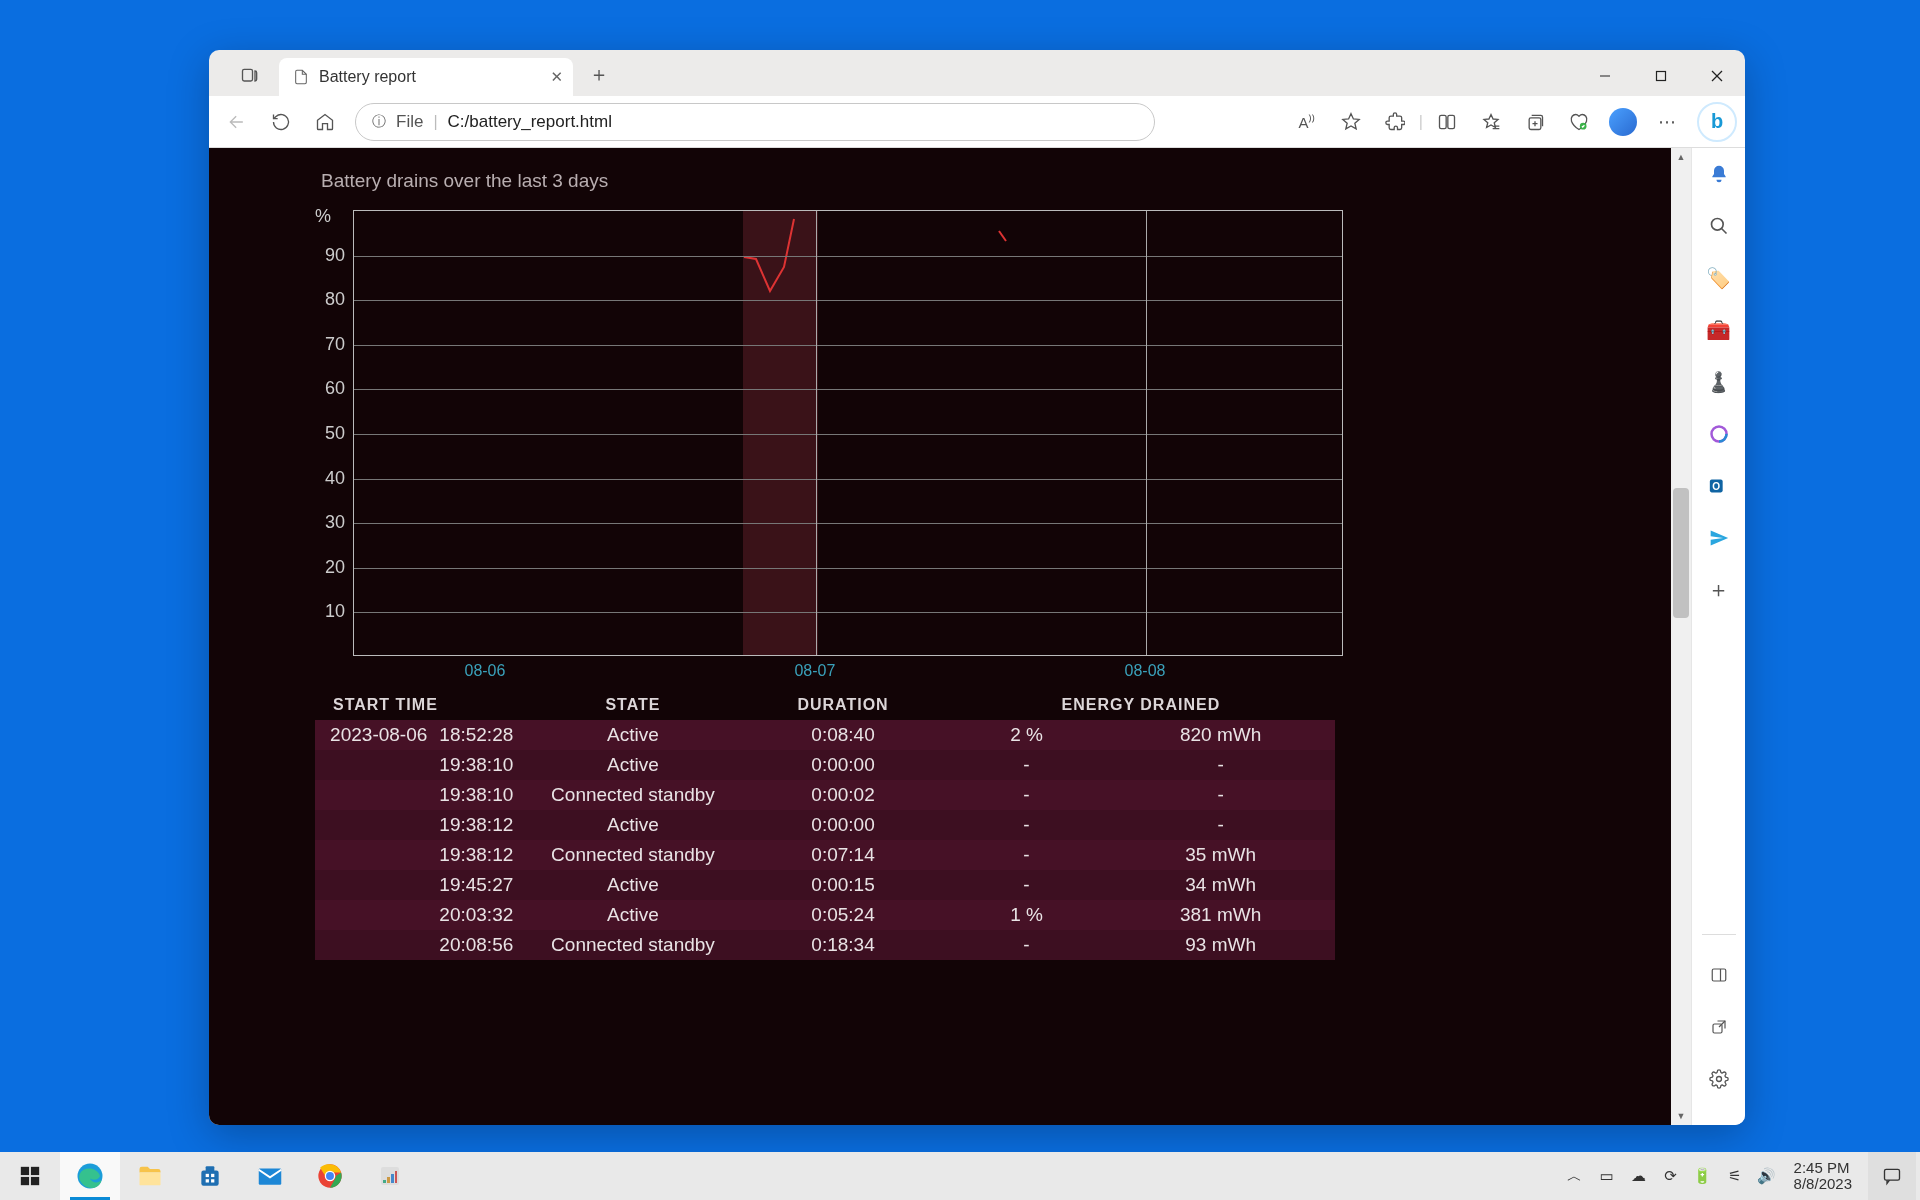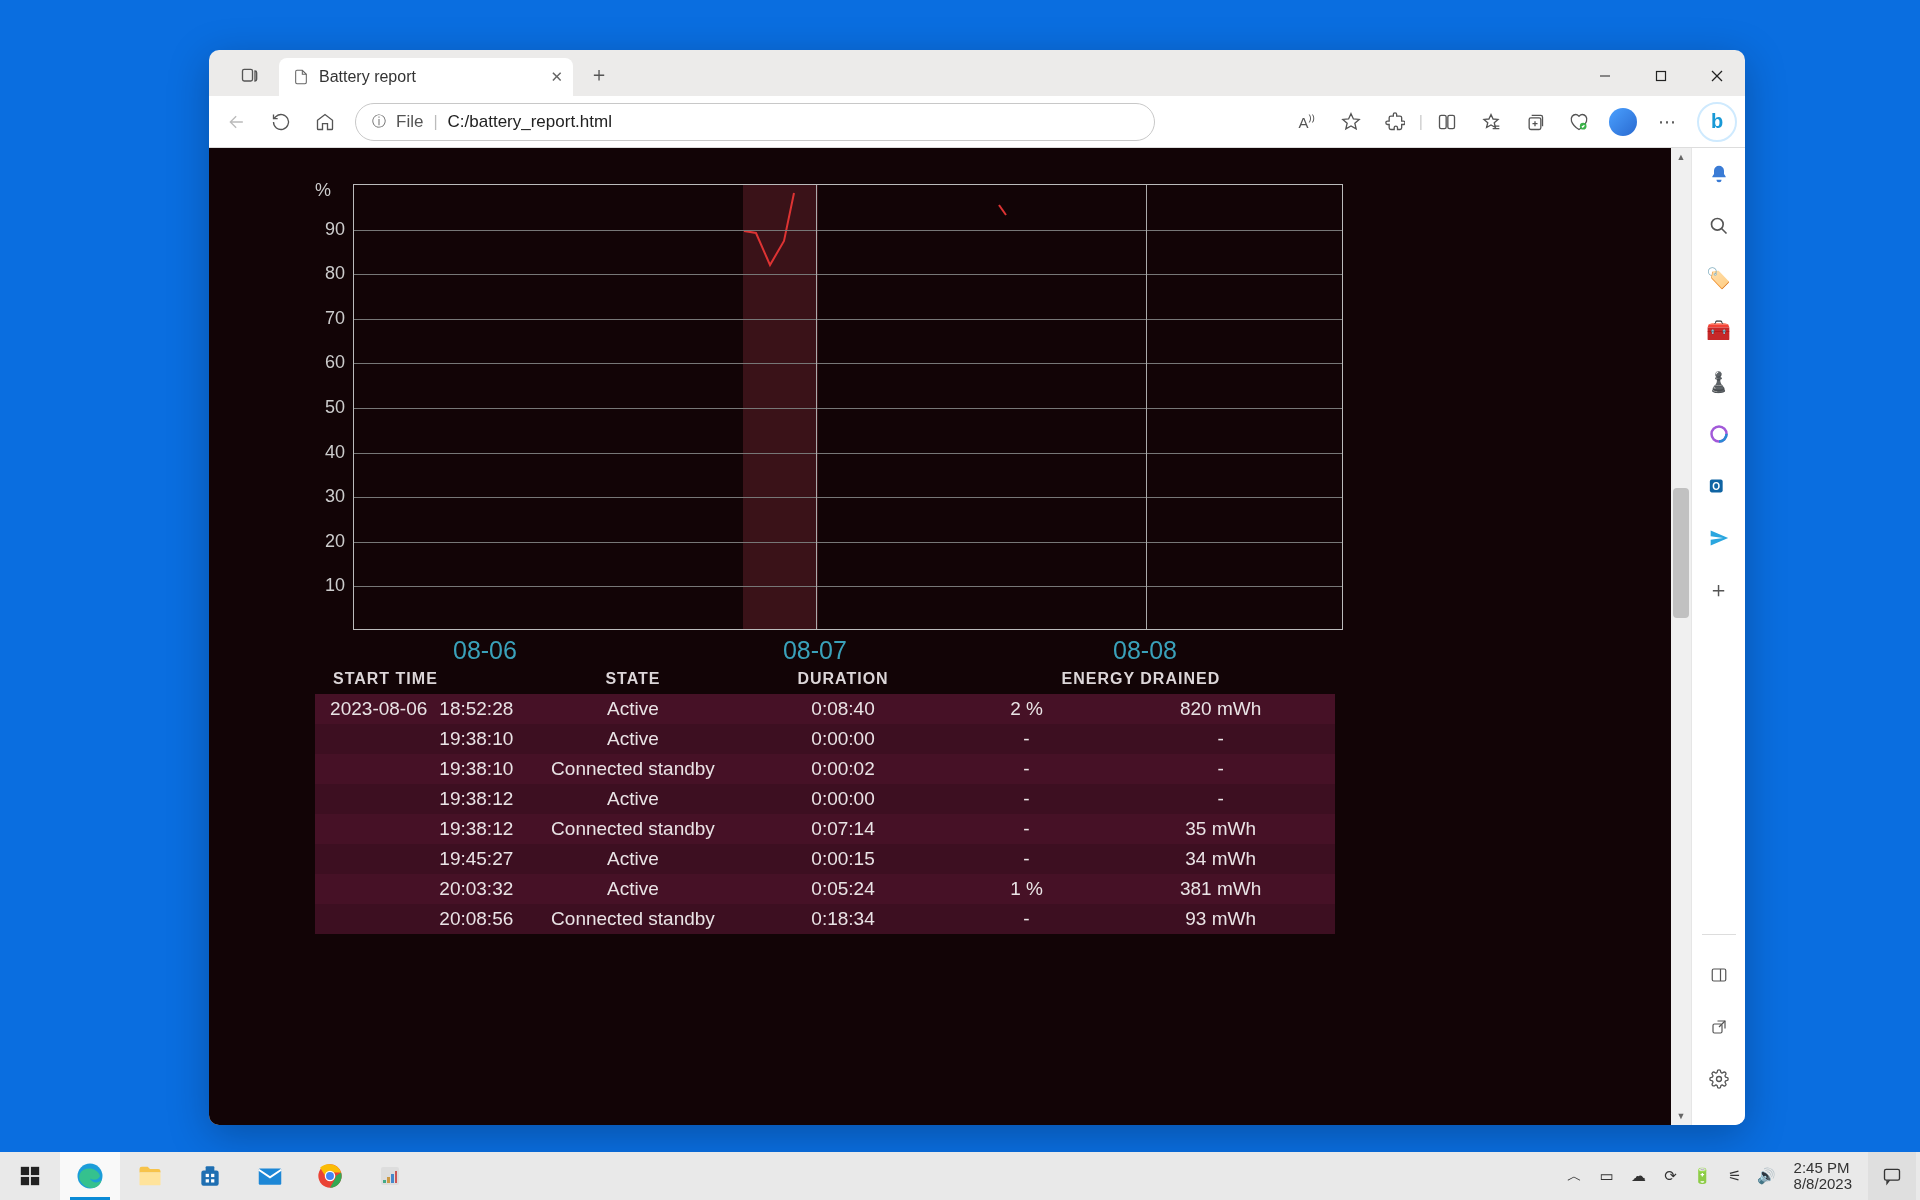--- a/index.html
+++ b/index.html
@@ -116,21 +116,21 @@
 .chart-ylabels div { position: absolute; right: 0; width: 30px; text-align: right; color: #ccc; font-size: 18px; transform: translateY(-50%);}
 .chart-grid {
   position: absolute; left: 42px; top: 8px; width: 990px; height: 446px;
   border: 1px solid #bbb;
 }
 .hline { position: absolute; left: 0; width: 100%; height: 1px; background: #777; }
 .vline { position: absolute; top: 0; height: 100%; width: 1px; background: #aaa; }
 .fillband { position: absolute; top: 0; height: 100%; background: rgba(180,60,80,.25); }
 .chart-line { position: absolute; stroke: #d33; stroke-width: 2; fill: none; }
 .chart-xlabels { position: absolute; left: 42px; top: 460px; width: 990px; }
-.chart-xlabels div { position: absolute; color: #3aa1ba; font-size: 25px; transform: translateX(-50%);}
+.chart-xlabels div { position: absolute; color: #3aa1ba; font-size: 16px; transform: translateX(-50%);}
 
 .usage-table { margin-top: 18px; border-collapse: collapse; width: 1020px; margin-left: 4px;}
 .usage-table th {
   color: #dcd6d8; font-size: 16px; letter-spacing: 1px; font-weight: 600;
   text-align: center; padding: 6px 8px;
 }
 .usage-table th:first-child { text-align: left; padding-left: 18px;}
 .usage-table td {
   color: #e9e3e5; font-size: 19px; padding: 4px 8px; text-align: center;
 }
@@ -278,20 +278,21 @@
       </div>
     <div class="tbtn" style="font-size:18px;color:#555;">⋯</div>
     <div class="bing-circle">
         <span class="bing-b">b</span>
       </div>
   </div>
 
   <div class="content-row">
     <div class="page">
       <div class="page-inner">
+        <div class="rpt-sub">Battery drains over the last 3 days</div>
 
         <div class="chart-wrap">
           <div class="chart-ylabels" id="ylabels">
               <div style="top: 409.4px; left: 4px;">10</div>
               <div style="top: 364.8px; left: 4px;">20</div>
               <div style="top: 320.2px; left: 4px;">30</div>
               <div style="top: 275.6px; left: 4px;">40</div>
               <div style="top: 231px; left: 4px;">50</div>
               <div style="top: 186.4px; left: 4px;">60</div>
               <div style="top: 141.8px; left: 4px;">70</div>

